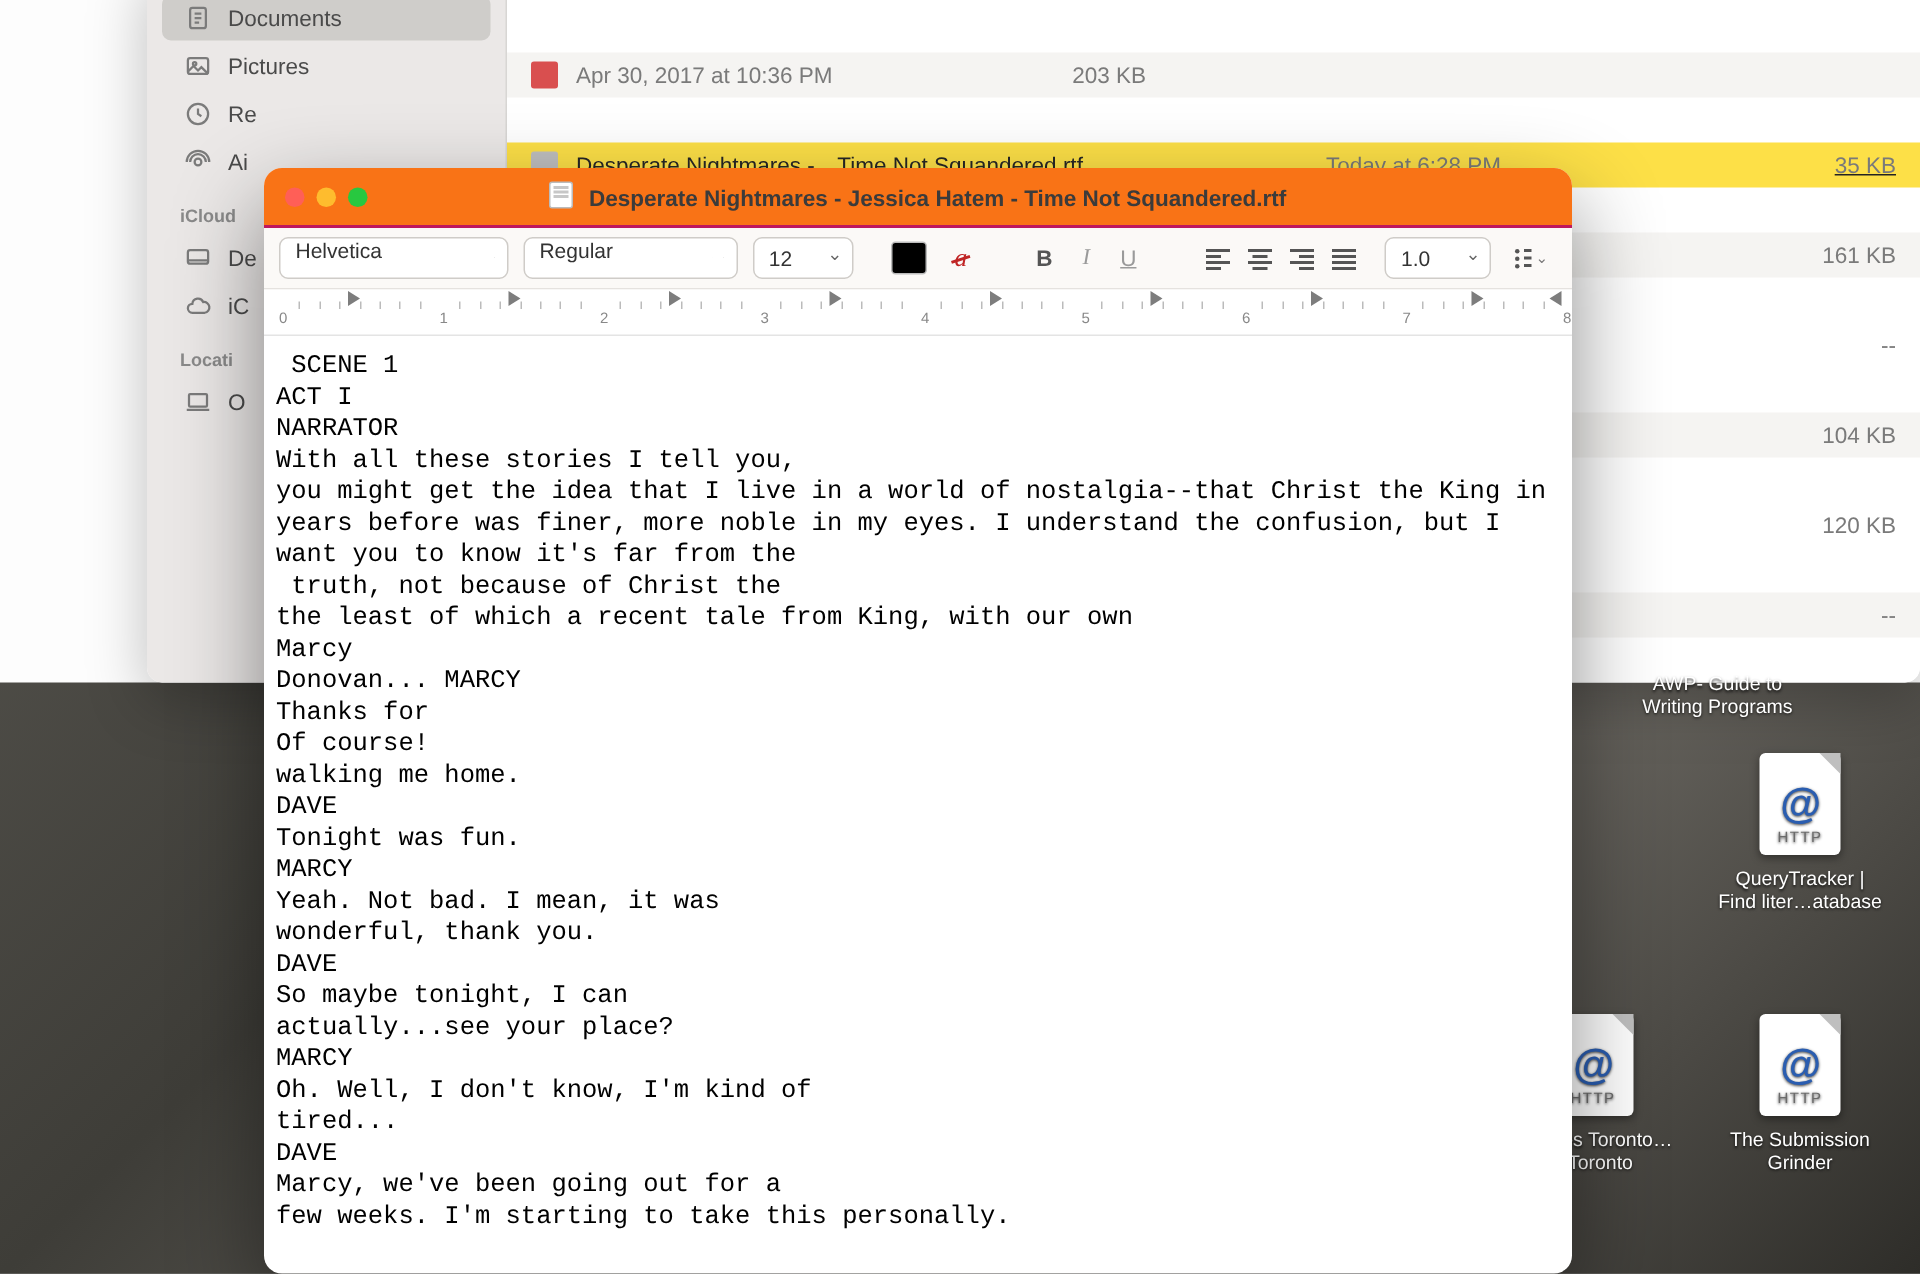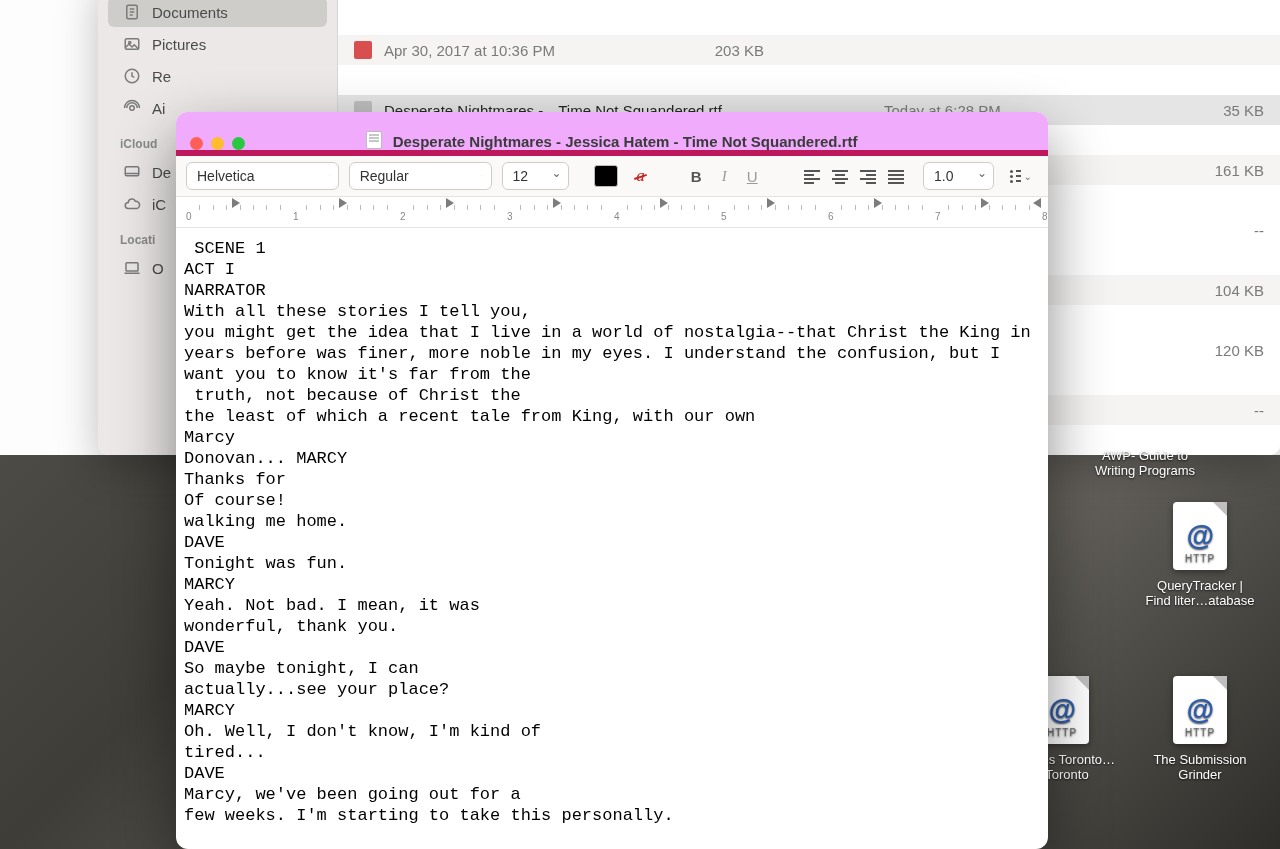--- a/index.html
+++ b/index.html
@@ -17,45 +17,45 @@
   .sb-item{display:flex;align-items:center;height:30px;padding:0 14px;margin:2px 10px;
     border-radius:6px;color:#4a4a4a;font-size:15px;}
   .sb-item.sel{background:#cfcdca;}
   .sb-section{font-size:12px;color:#8a8a8a;font-weight:600;padding:12px 22px 4px;}
   .sb-icon{width:20px;height:20px;margin-right:10px;display:flex;align-items:center;justify-content:center;}
   .sb-icon svg{width:18px;height:18px;}
   #finder-list{position:absolute;left:240px;top:0;right:0;height:100%;background:#fff;}
   .f-row{display:flex;align-items:center;height:30px;padding:0 16px 0 46px;position:relative;
     font-size:15px;color:#222;}
   .f-row.alt{background:#f5f4f2;}
-  .f-row.sel{background:#e5e5e5;}
+  .f-row.sel{background:#fde047;text-decoration:underline;}
   .f-name{flex:1 1 auto;white-space:nowrap;overflow:hidden;text-overflow:ellipsis;color:#262626;}
   .f-date{width:290px;color:#7a7a7a;font-size:15px;}
   .f-size{width:90px;text-align:right;color:#7a7a7a;font-size:15px;}
   .f-ico{position:absolute;left:16px;top:6px;width:18px;height:18px;border-radius:2px;}
   
   #textedit{position:absolute;left:176px;top:112px;width:872px;height:737px;
     background:#fff;border-radius:12px;box-shadow:0 24px 60px rgba(0,0,0,.45);overflow:hidden;
     display:flex;flex-direction:column;}
-  #te-titlebar{height:38px;background:#f0abfc;display:flex;align-items:flex-end;padding:0 14px;
-    border-bottom:6px solid #be185d;position:relative;}
+  #te-titlebar{height:38px;background:#f97316;display:flex;align-items:center;padding:0 14px;
+    border-bottom:2px solid #be185d;position:relative;}
   .traffic{display:flex;gap:8px;}
   .tl{width:13px;height:13px;border-radius:50%;}
   .tl.r{background:#ff5f57;}
   .tl.y{background:#febc2e;}
   .tl.g{background:#28c840;}
   #te-title{position:absolute;left:0;right:0;text-align:center;font-size:15px;font-weight:700;
     color:#3b3b3b;pointer-events:none;}
   #te-title-ico{display:inline-block;width:14px;height:16px;background:#fff;border:1px solid #bbb;
     border-radius:2px;vertical-align:-2px;margin-right:6px;position:relative;}
   #te-title-ico::after{content:"";position:absolute;left:2px;top:2px;right:2px;height:2px;background:#c7c7c7;box-shadow:0 3px 0 #c7c7c7,0 6px 0 #c7c7c7;}
   #te-toolbar{height:40px;background:#fbf9f7;border-bottom:1px solid #e5e2df;display:flex;
     align-items:center;padding:0 10px;gap:10px;}
   .sel-box{height:26px;border:1px solid #cfccc8;border-radius:6px;background:#fff;
-    display:flex;align-items:center;padding:0 24px 0 10px;font-size:14px;color:#333;position:relative;}
+    display:flex;align-items:flex-start;padding:0 24px 0 10px;font-size:14px;color:#333;position:relative;}
   .sel-box::after{content:"";position:absolute;right:8px;top:6px;width:8px;height:12px;
     background:linear-gradient(#666,#666) center/8px 1px no-repeat;
     clip-path:polygon(0 35%,50% 0,100% 35%,100% 45%,50% 10%,0 45%,0 55%,50% 90%,100% 55%,100% 65%,50% 100%,0 65%);}
   .spin-box{height:26px;border:1px solid #cfccc8;border-radius:6px;background:#fff;
     display:flex;align-items:center;padding:0 22px 0 10px;font-size:14px;color:#333;position:relative;}
   .spin-box::after{content:"⌄";position:absolute;right:6px;top:3px;color:#666;font-size:12px;}
   .swatch{width:22px;height:20px;border-radius:3px;border:1px solid #bcbcbc;}
   .tb-btn{width:26px;height:26px;border:none;background:transparent;border-radius:5px;
     display:flex;align-items:center;justify-content:center;color:#555;font-size:15px;}
   .tb-group{display:flex;gap:2px;padding:0 4px;}

